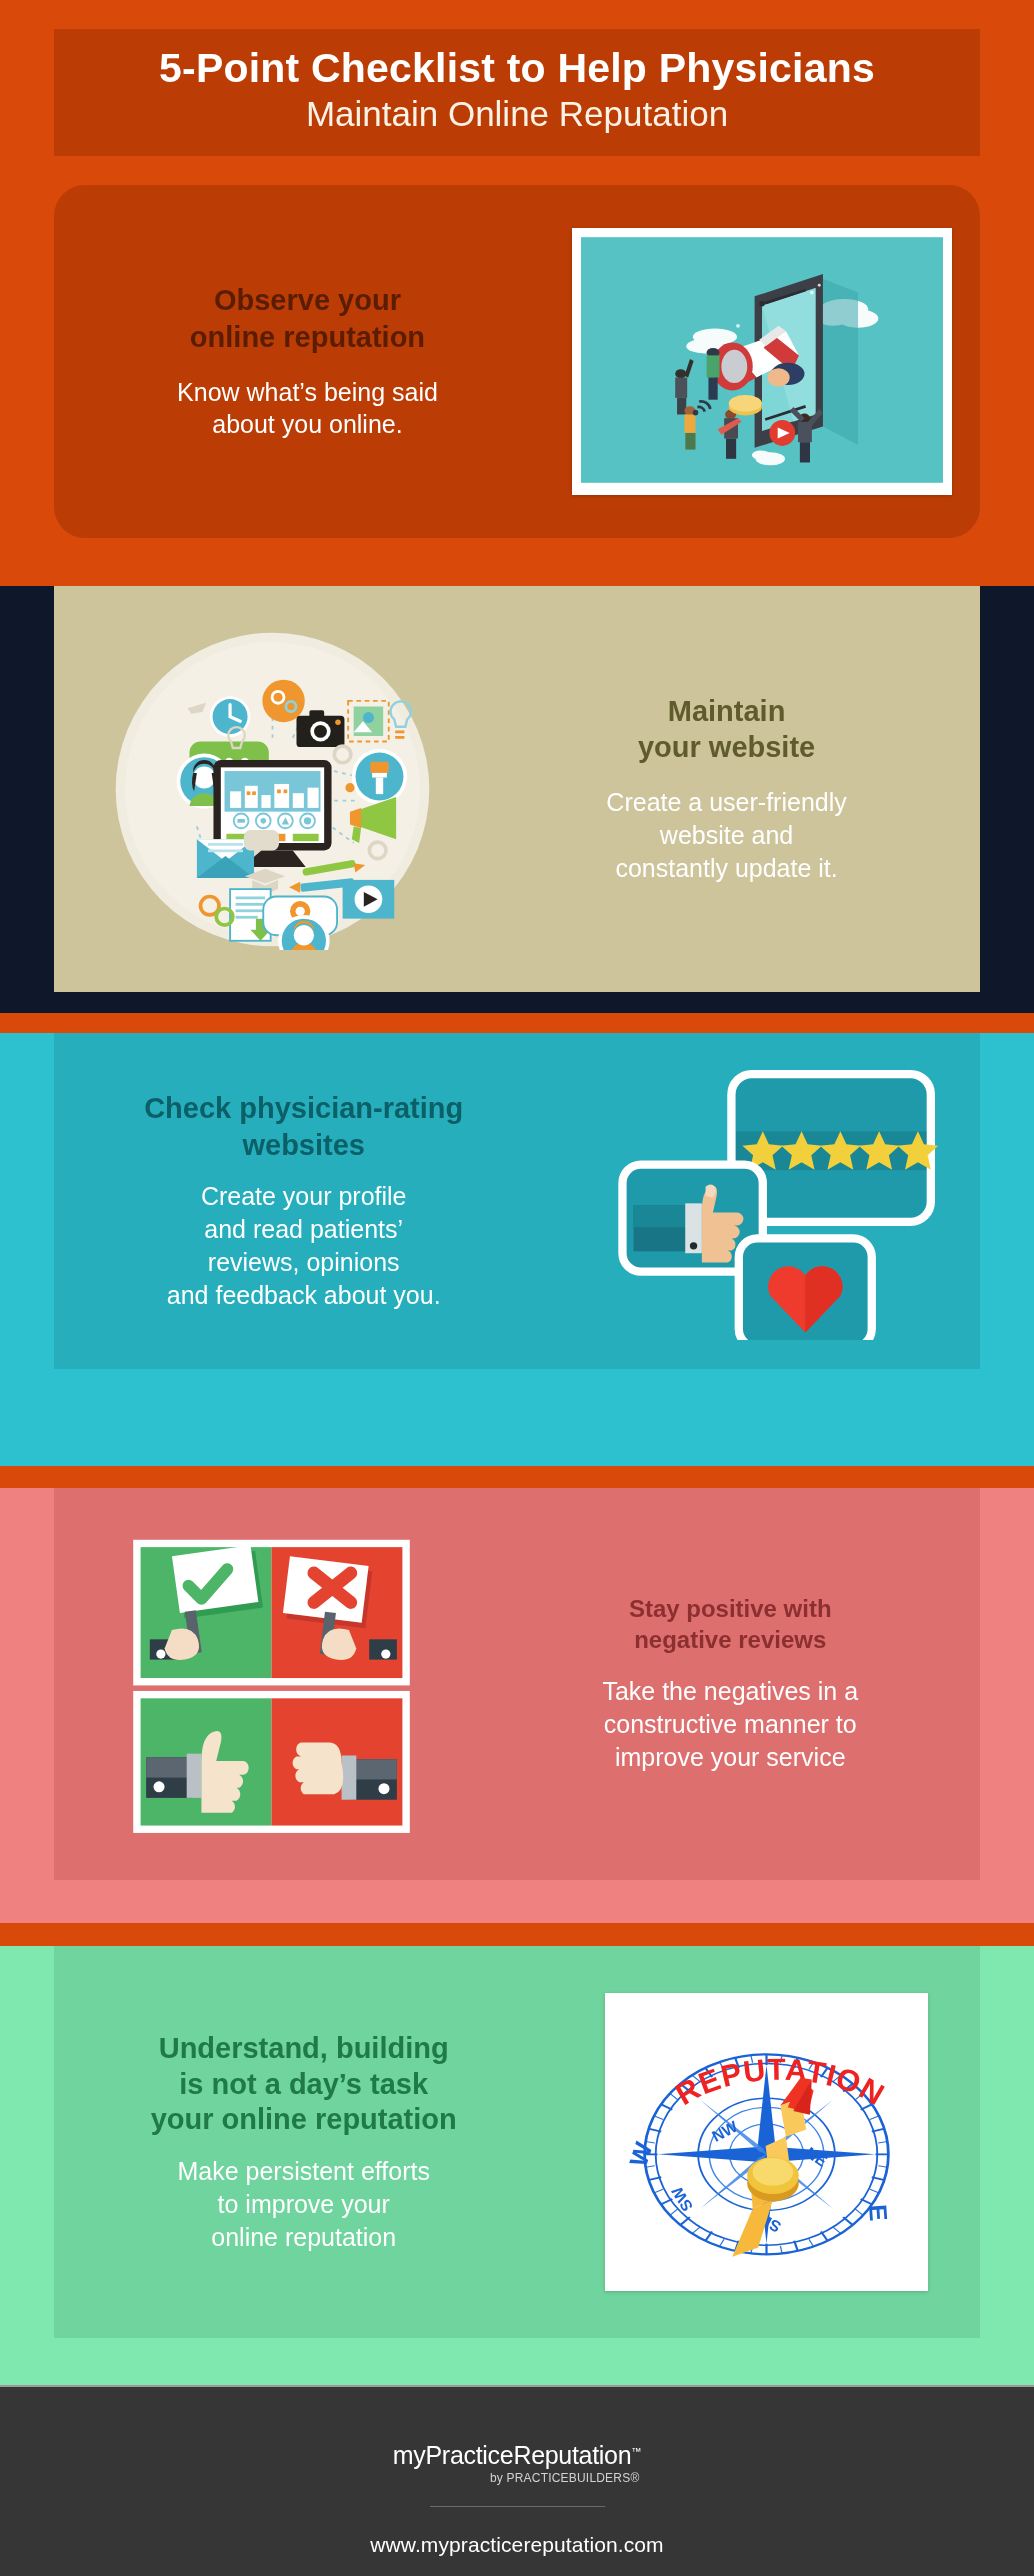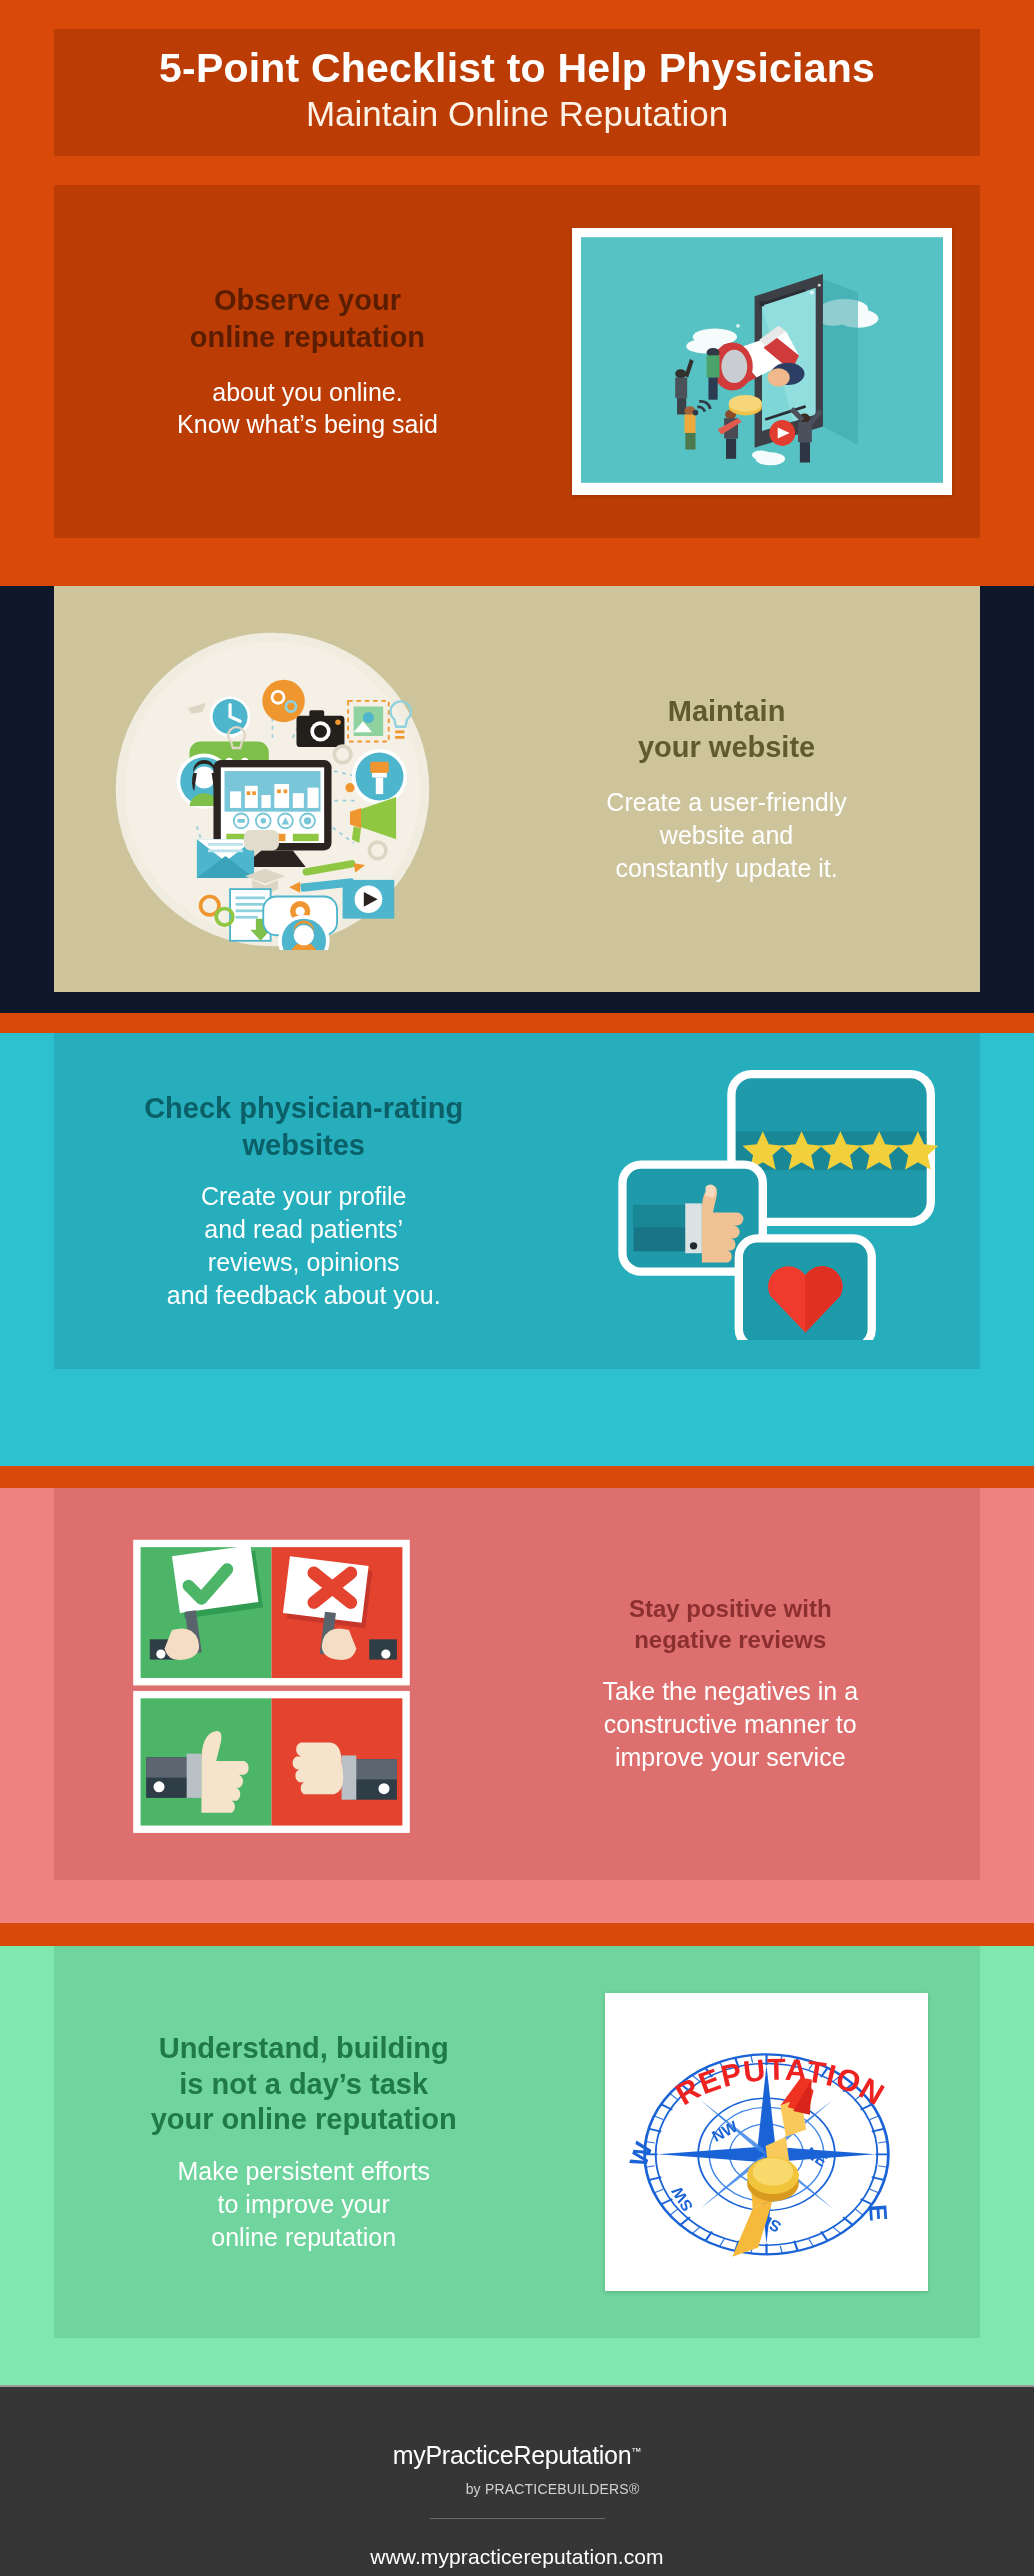--- a/index.html
+++ b/index.html
@@ -49,20 +49,21 @@
     text-align: center;
     margin-top: 3.7px;
   }
 
   
   .band-1 { background: #d94a0a; height: 379px; padding: 0 54px; }
   .panel-1 {
     background: #bb3d05;
     height: 353px;
     padding: 0 9.2px 0 9.2px;
+    border-radius: 31px;
   }
   .text-1 { width: 52%; text-align: center; padding-left: 16.6px; }
   .t1-title { color: #5a1d02; font-size: 29px; font-weight: bold; line-height: 1.26; }
   .t1-body { color: #ffffff; font-size: 25px; font-weight: 300; line-height: 1.30; margin-top: 20.3px; }
   .img-1-wrap { width: 46%; display: flex; justify-content: center; }
 
   
   .band-2 { background: #0f172a; height: 427px; padding: 0 54px; }
   .panel-2 { background: #cdc49b; height: 406px; margin-top: 22px; padding: 0 11px; }
   .text-2 { width: 52%; text-align: center; padding-right: 14.8px; }
@@ -103,24 +104,24 @@
     flex-direction: column;
     align-items: center;
   }
   .footer-logo { margin-top: 54px; text-align: center; position: relative; }
   .logo-row { color: #ffffff; font-size: 25px; font-weight: 300; letter-spacing: -0.3px; }
   .logo-my { font-weight: 300; }
   .logo-rest { font-weight: 300; }
   .logo-tm { font-size: 10.2px; vertical-align: super; }
   .logo-sub {
     color: #d2d2d2;
-    font-size: 14px;
+    font-size: 12px;
     letter-spacing: 0.2px;
     text-align: right;
-    margin-top: 11px;
+    margin-top: 1px;
     padding-right: 1.8px;
   }
   .footer-rule {
     width: 175px; height: 0.9px; background: #6a6a6a; margin: 21px auto 0 auto;
   }
   .footer-url {
     color: #ffffff; font-size: 21px; font-weight: 300; margin-top: 26px; letter-spacing: 0.1px;
   }
 
   
@@ -144,22 +145,22 @@
 
   <div class="band band-1">
     <div class="panel panel-1">
 
       <div class="text-1">
         <div class="t1-title">
           <div>Observe your</div>
           <div>online reputation</div>
         </div>
         <div class="t1-body">
+          <div>Know what’s being said</div>
           <div>about you online.</div>
-          <div>Know what’s being said</div>
         </div>
       </div>
 
       <div class="img-1-wrap">
         <div class="framed">
           <svg width="362" height="246" viewBox="0 0 392 266">
             <rect x="0" y="0" width="392" height="266" fill="#57c2c4"></rect>
 
             <g fill="#ffffff" opacity="0.95">
               <ellipse cx="285" cy="78" rx="26" ry="11"></ellipse>

